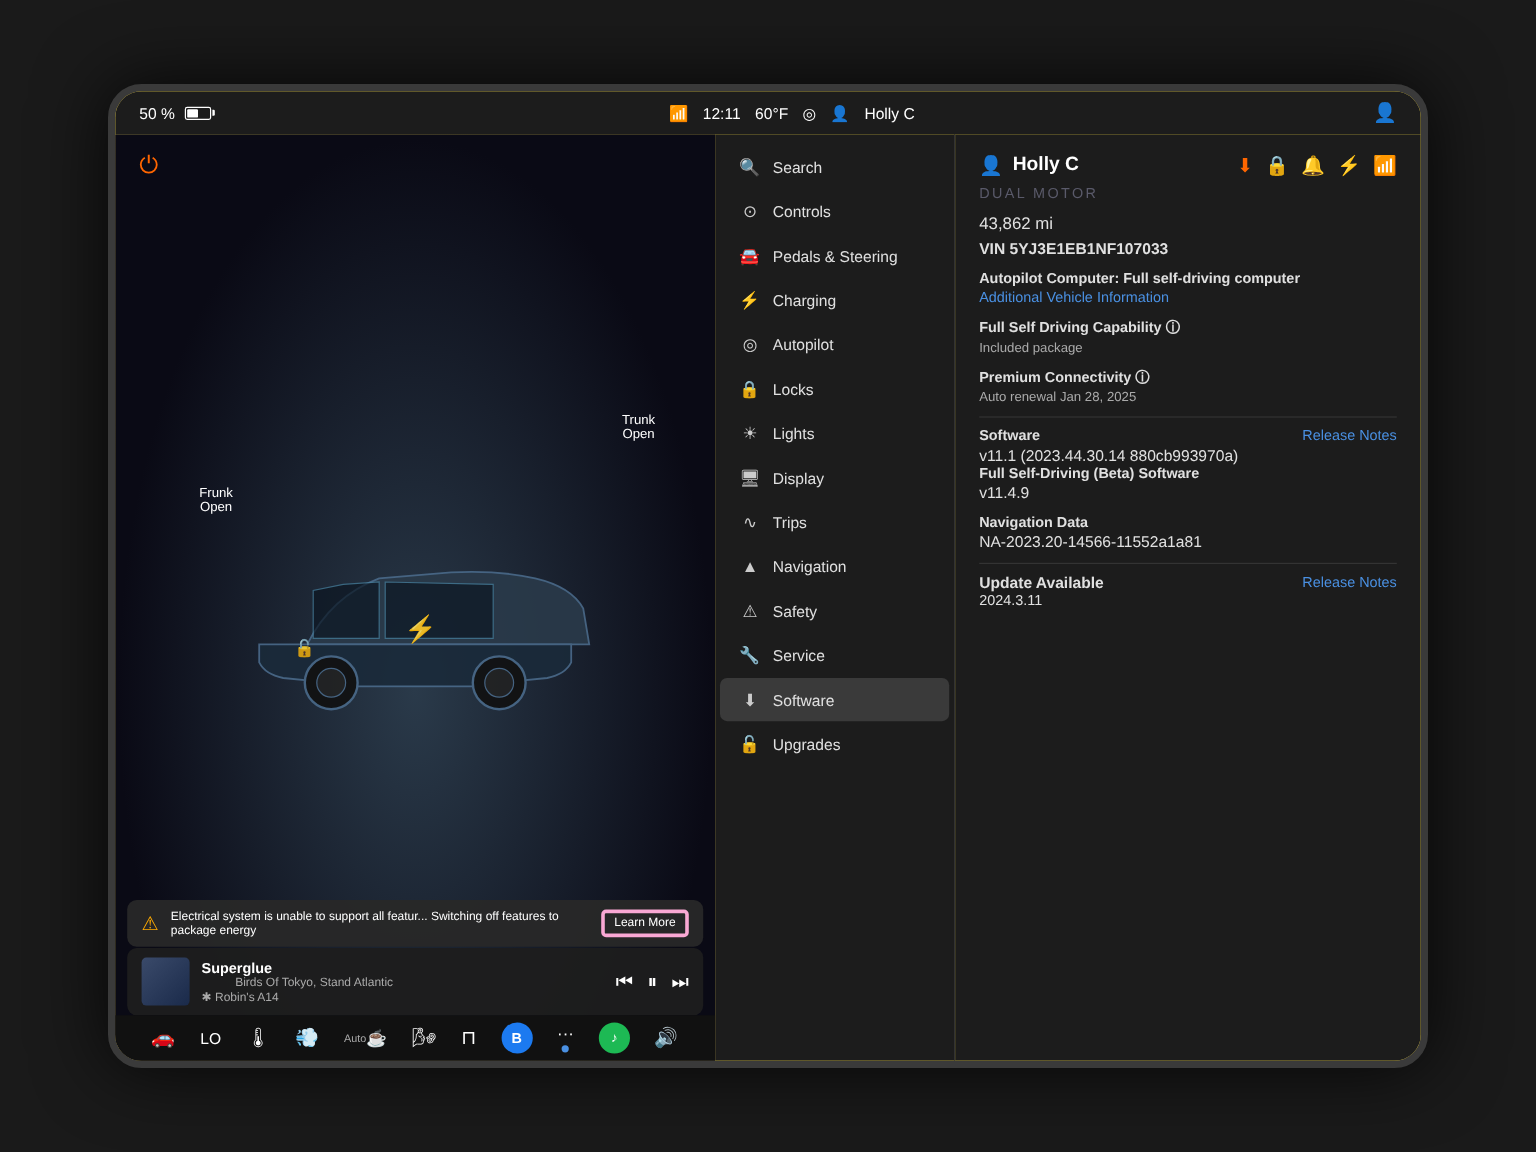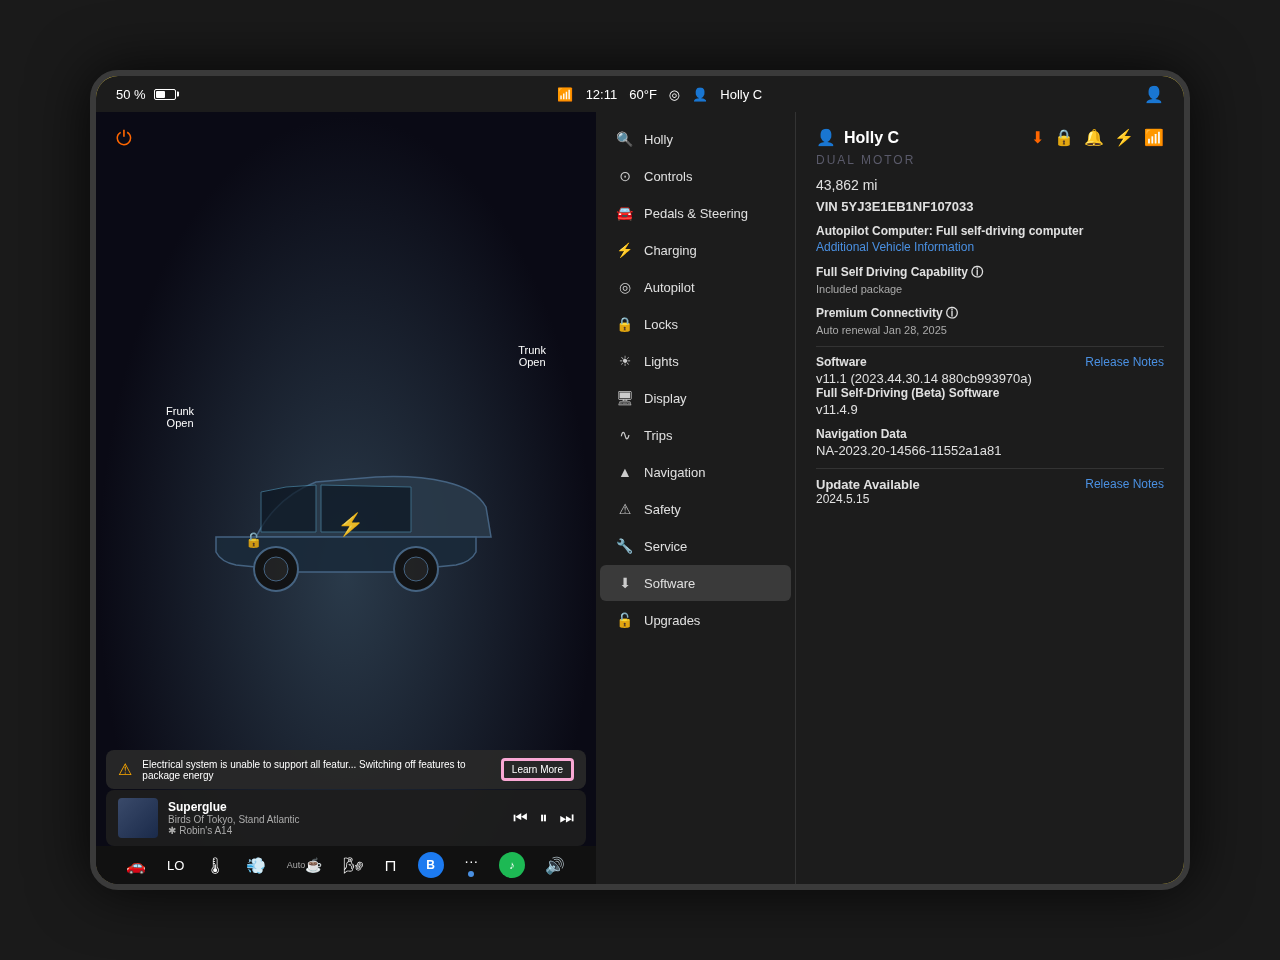--- a/index.html
+++ b/index.html
@@ -164,21 +164,21 @@
     }
     .album-art {
       width: 40px;
       height: 40px;
       background: linear-gradient(135deg, #4a4a6a, #2a2a4a);
       border-radius: 4px;
       flex-shrink: 0;
     }
     .song-info { flex: 1; }
     .song-title { color: #fff; font-size: 12px; font-weight: 600; }
-    .song-artist { color: #aaa; font-size: 10px; }
+    .song-artist { color: #aaa; font-size: 10px; margin-left: 28px; }
     .song-source { color: #aaa; font-size: 10px; }
     .music-controls { display: flex; align-items: center; gap: 12px; }
     .music-btn { color: #fff; font-size: 16px; cursor: pointer; background: none; border: none; }
 
     
     .taskbar {
       position: absolute;
       bottom: 0; left: 0; right: 0;
       height: 38px;
       background: #111;
@@ -384,21 +384,21 @@
         </div>
         <div class="taskbar-item">🔊</div>
       </div>
     </div>
 
     <div class="right-panel">
 
       <div class="menu-sidebar">
         <div class="menu-item">
           <span class="icon">🔍</span>
-          <span>Holly</span>
+          <span>Search</span>
         </div>
         <div class="menu-item">
           <span class="icon">⊙</span>
           <span>Controls</span>
         </div>
         <div class="menu-item">
           <span class="icon">🚘</span>
           <span>Pedals &amp; Steering</span>
         </div>
         <div class="menu-item">
@@ -501,21 +501,21 @@
         <div class="info-section">
           <div class="info-label">Navigation Data</div>
           <div class="software-version">NA-2023.20-14566-11552a1a81</div>
         </div>
 
         <div class="divider"></div>
 
         <div class="section-with-notes">
           <div>
             <div class="update-available">Update Available</div>
-            <div class="update-version">2024.5.15</div>
+            <div class="update-version">2024.3.11</div>
           </div>
           <div class="release-notes-link">Release Notes</div>
         </div>
 
       </div>
     </div>
 
   </div>
 </div>
 

